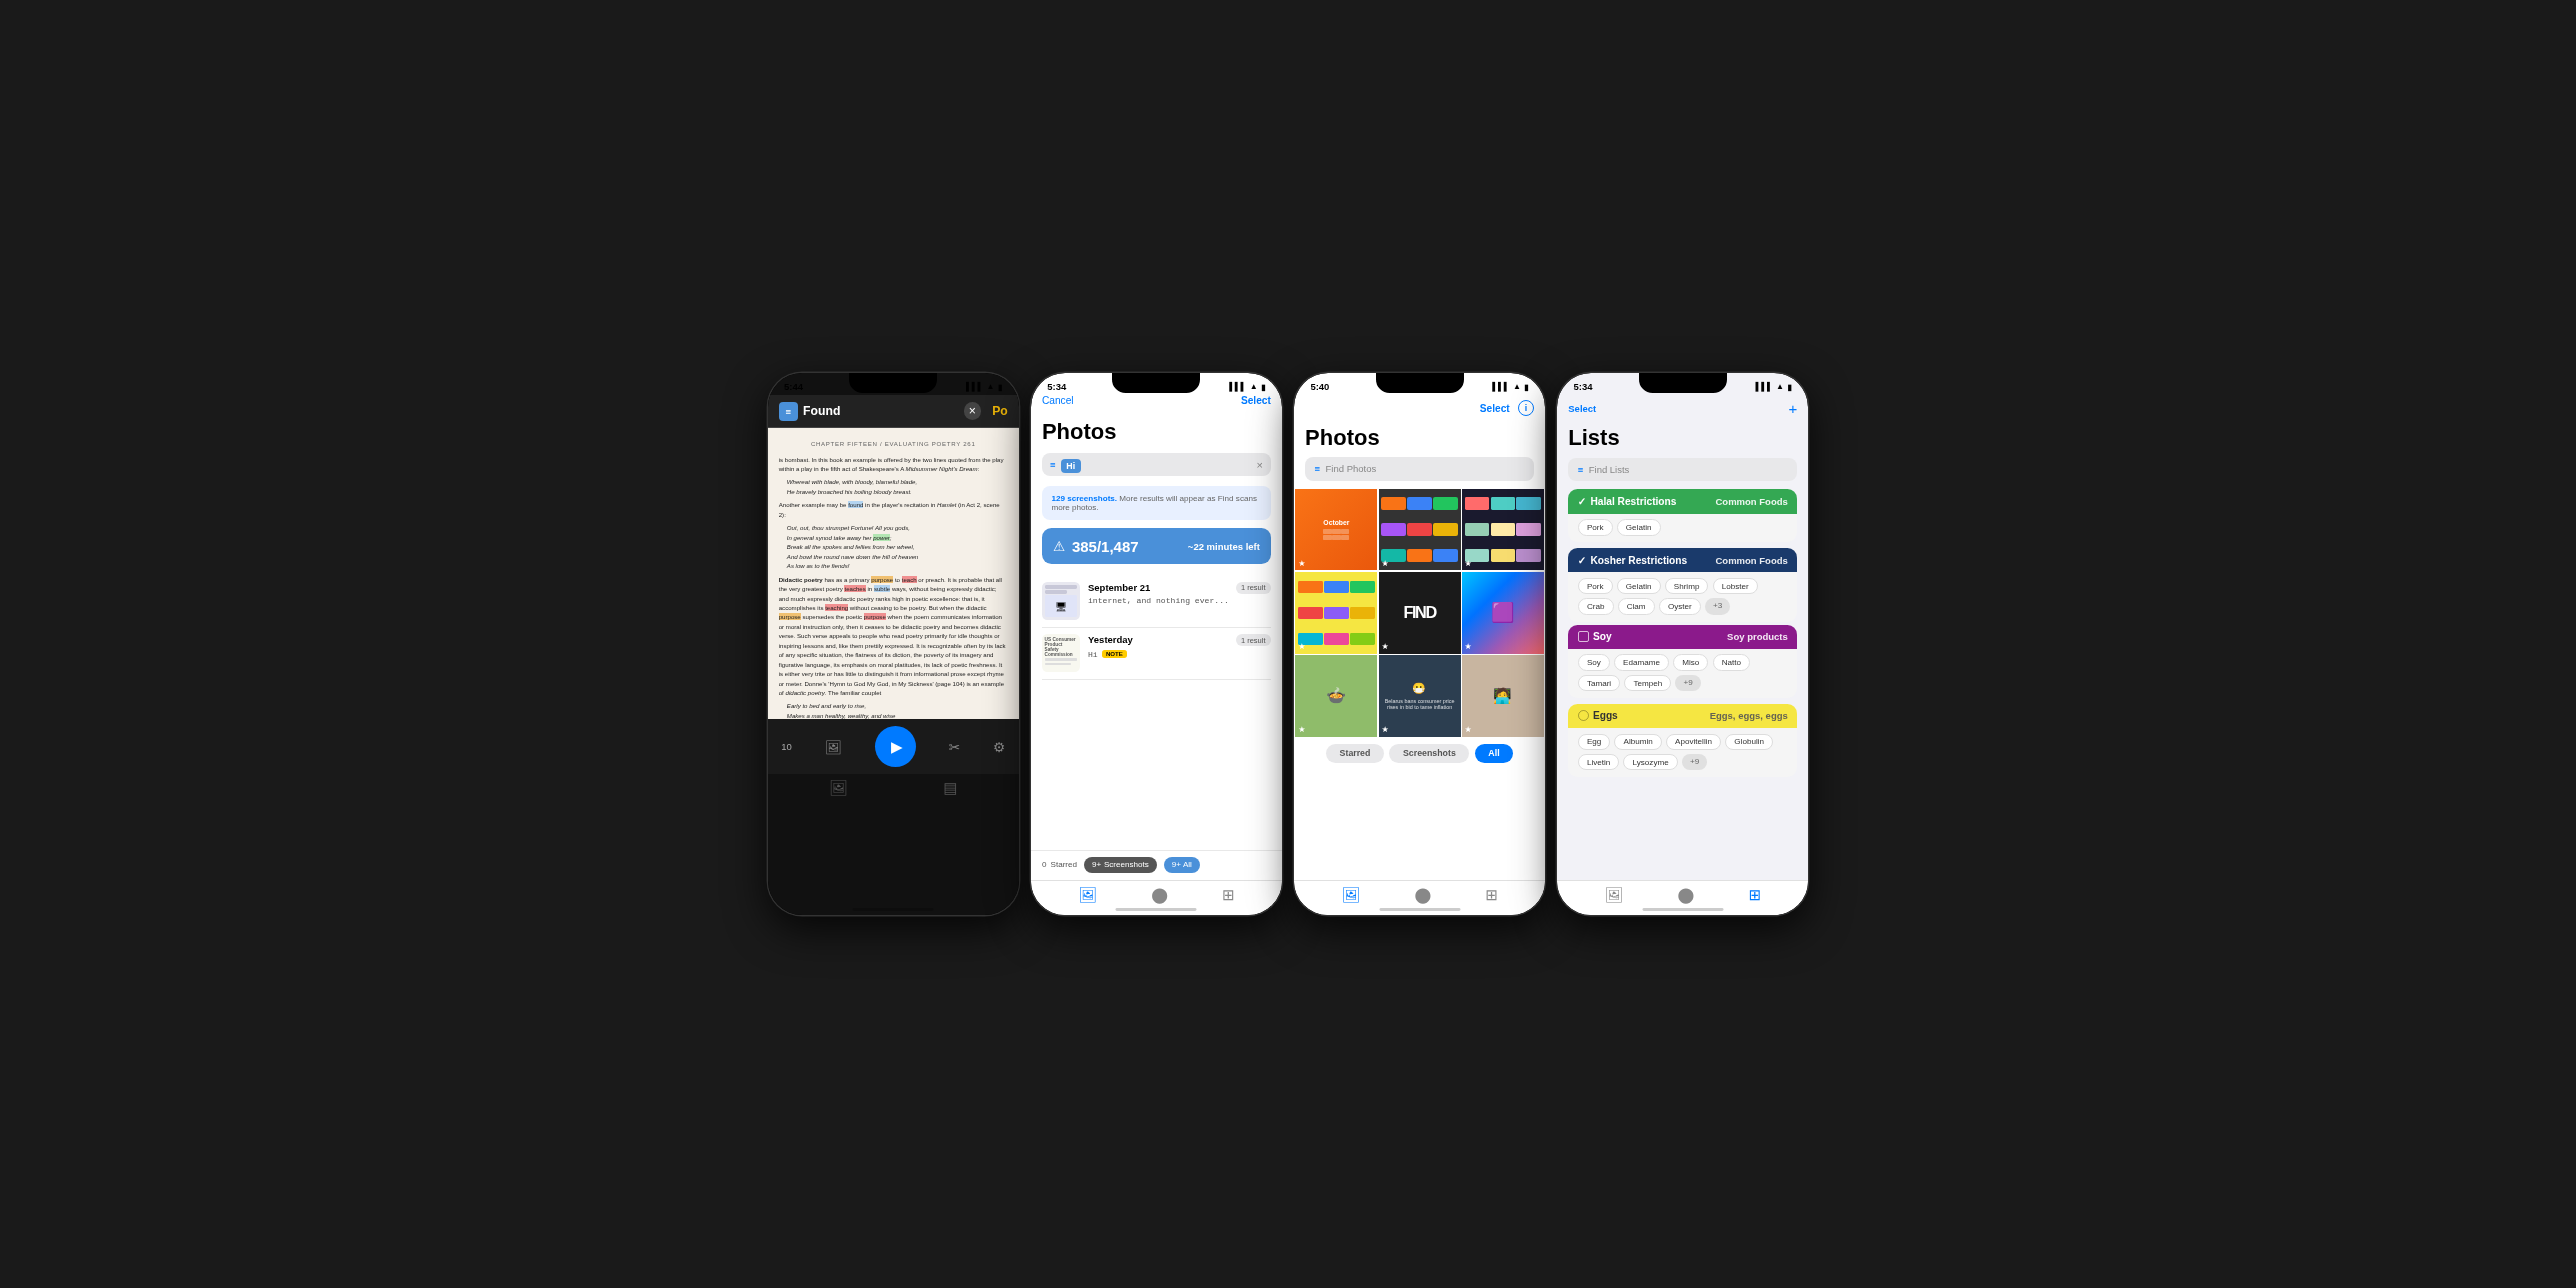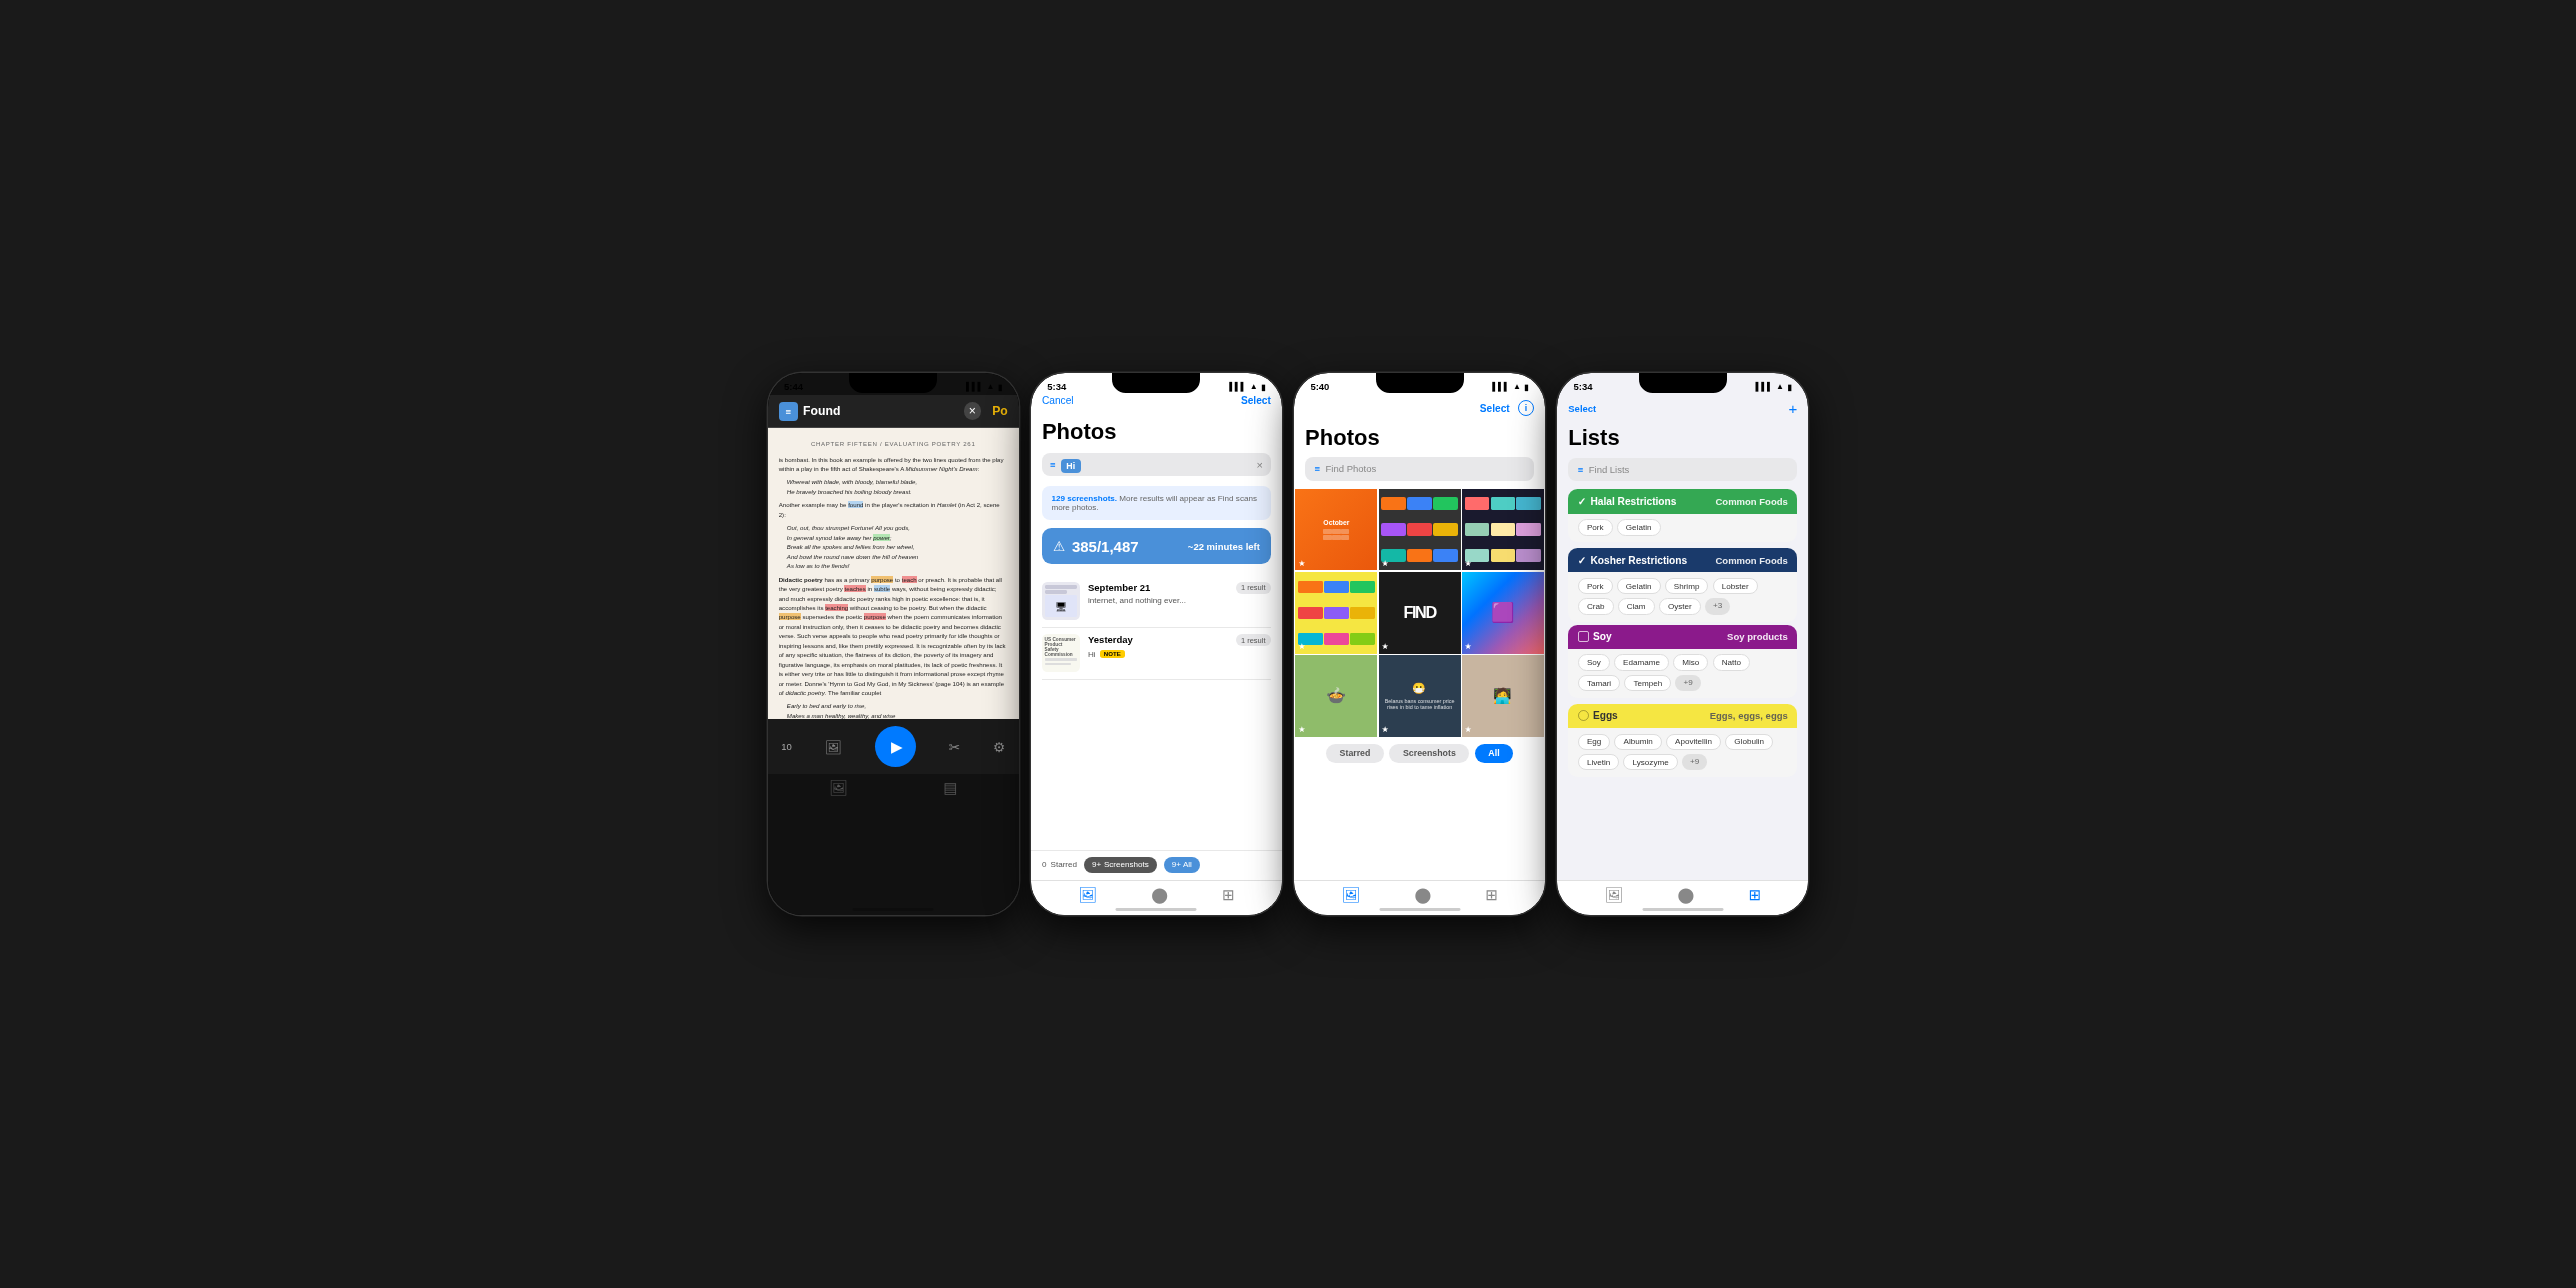--- a/index.html
+++ b/index.html
@@ -224,21 +224,21 @@
     .result-info { flex: 1; }
     .result-date { font-size: 9.5px; font-weight: 700; color: #000; }
     .result-count {
       background: #e8e8ea;
       border-radius: 6.8px;
       padding: 1.4px 5.4px;
       font-size: 7.5px;
       color: #555;
       float: right;
     }
-    .result-preview { font-size: 8.1px; color: #555; margin-top: 2px; }
+    .result-preview { font-size: 8.1px; color: #555; margin-top: 2px; font-family: Liberation Mono, monospace; }
     .result-highlight { color: #007AFF; }
     .bottom-filter {
       display: flex;
       padding: 5.4px 11px;
       gap: 6.8px;
       align-items: center;
       border-top: 0.7px solid #e8e8e8;
     }
     .filter-badge {
       background: #555;

